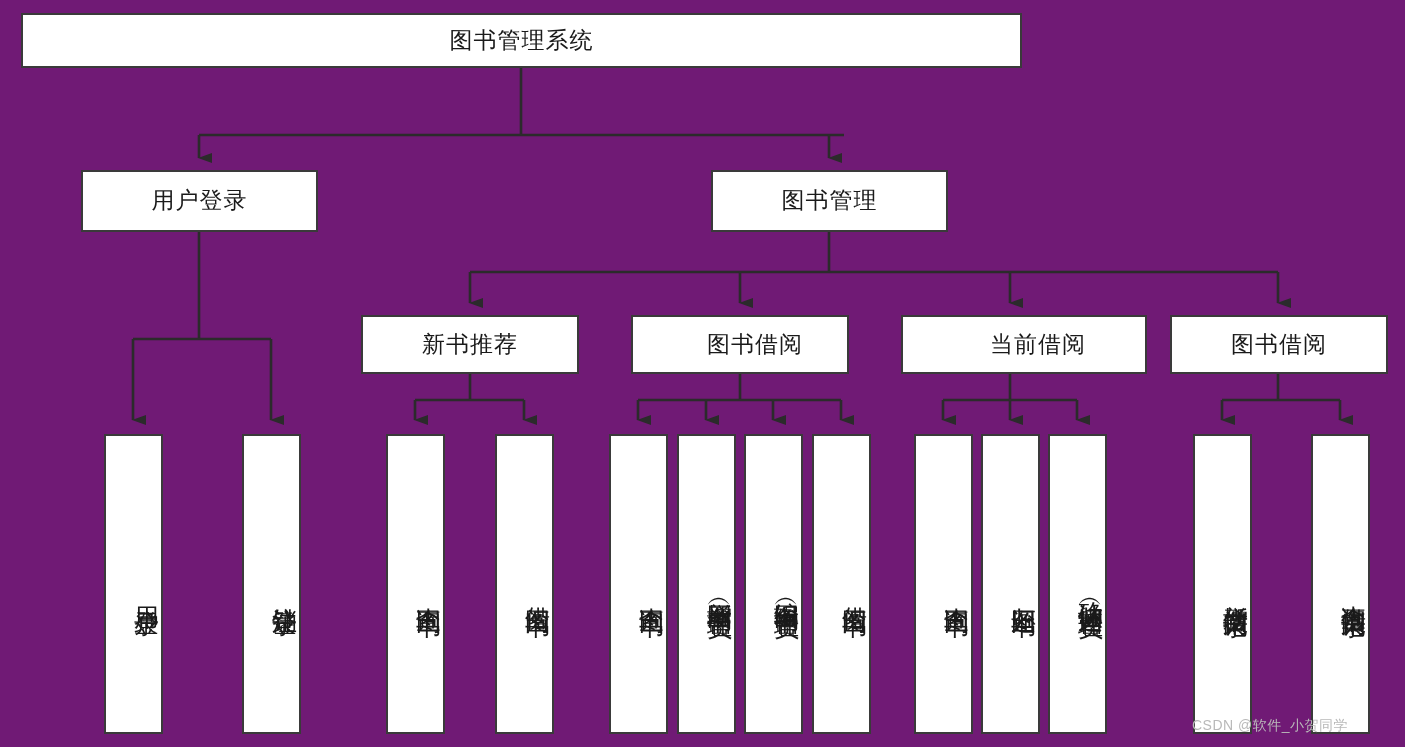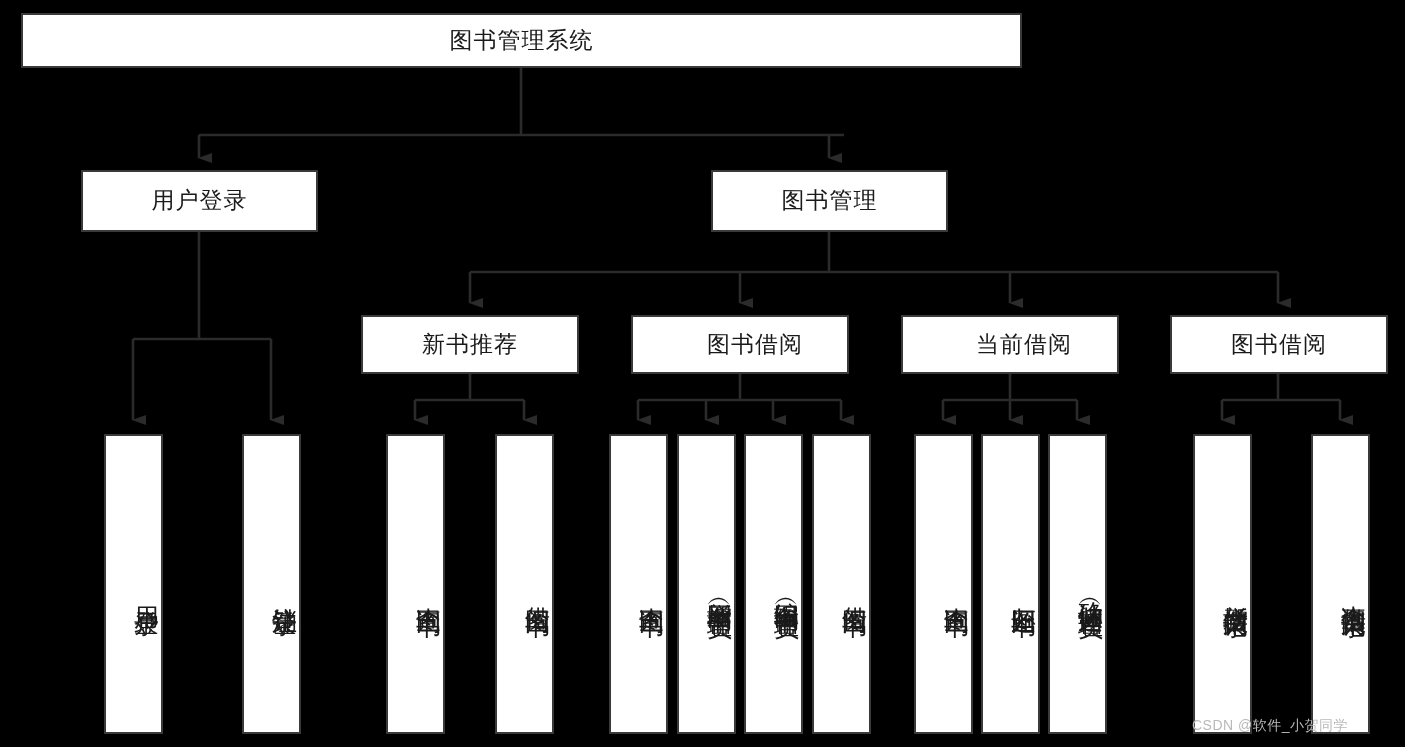--- a/index.html
+++ b/index.html
@@ -7,21 +7,21 @@
     padding: 0;
     background: #ffffff;
   }
   body {
     font-family: "Liberation Sans", "DejaVu Sans", sans-serif;
   }
   #canvas {
     position: relative;
     width: 1405px;
     height: 747px;
-    background: #000000;
+    background: #701a75;
     overflow: hidden;
   }
   svg.wires {
     position: absolute;
     left: 0;
     top: 0;
     width: 1405px;
     height: 747px;
     pointer-events: none;
   }
@@ -132,21 +132,21 @@
   <div class="node horiz" style="left:361px; top:315px; width:218px; height:59px;">
     <span>新书推荐</span>
   </div>
 
   <div class="node horiz" style="left:711px; top:170px; width:237px; height:62px;">
     <span>图书管理</span>
   </div>
   <div class="node horiz" style="left:631px; top:315px; width:218px; height:59px;padding-left:30px;">
     <span>图书借阅</span>
   </div>
-  <div class="node horiz" style="left:901px; top:315px; width:218px; height:59px;padding-left:28px;">
+  <div class="node horiz" style="left:901px; top:315px; width:246px; height:59px;padding-left:28px;">
     <span>当前借阅</span>
   </div>
   <div class="node horiz" style="left:1170px; top:315px; width:218px; height:59px;">
     <span>图书借阅</span>
   </div>
 
   <div class="node leaf" style="left:104px; top:434px; width:59px; height:300px;">
     <span class="vtext">用户登录</span>
   </div>
   <div class="node leaf" style="left:242px; top:434px; width:59px; height:300px;">

